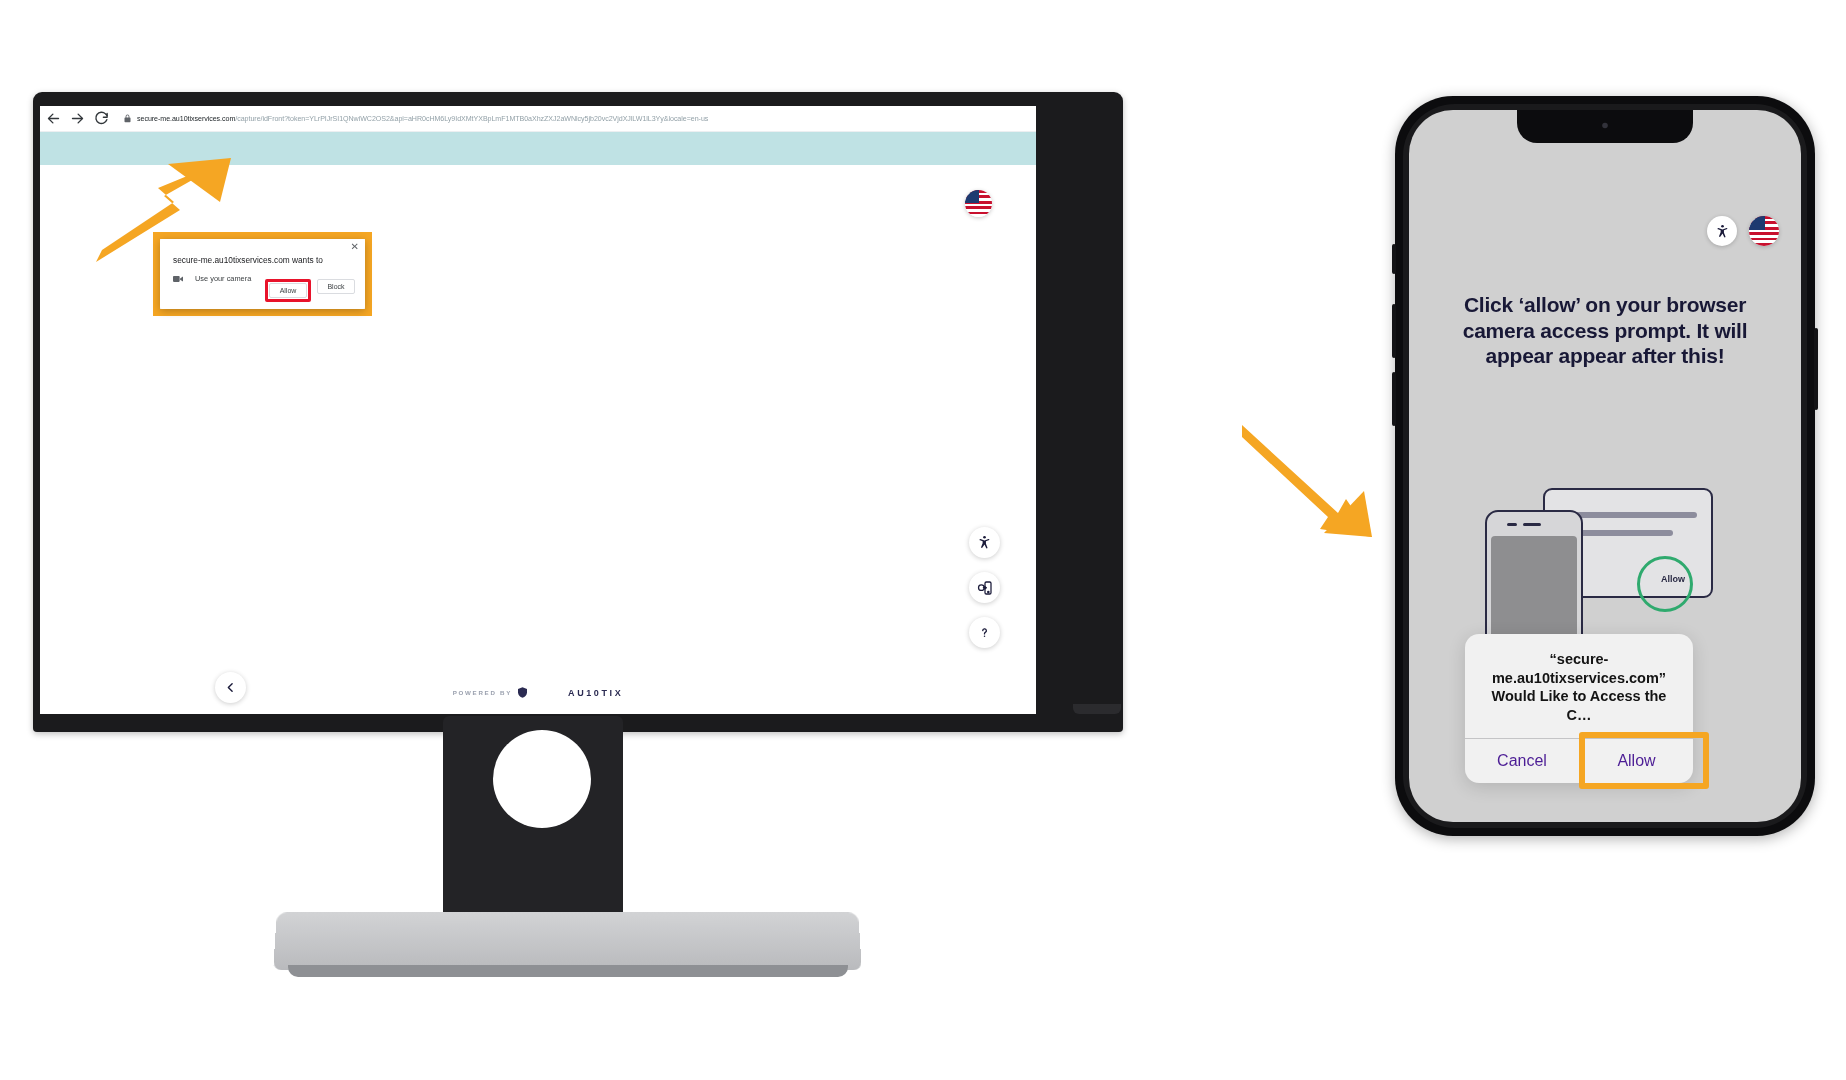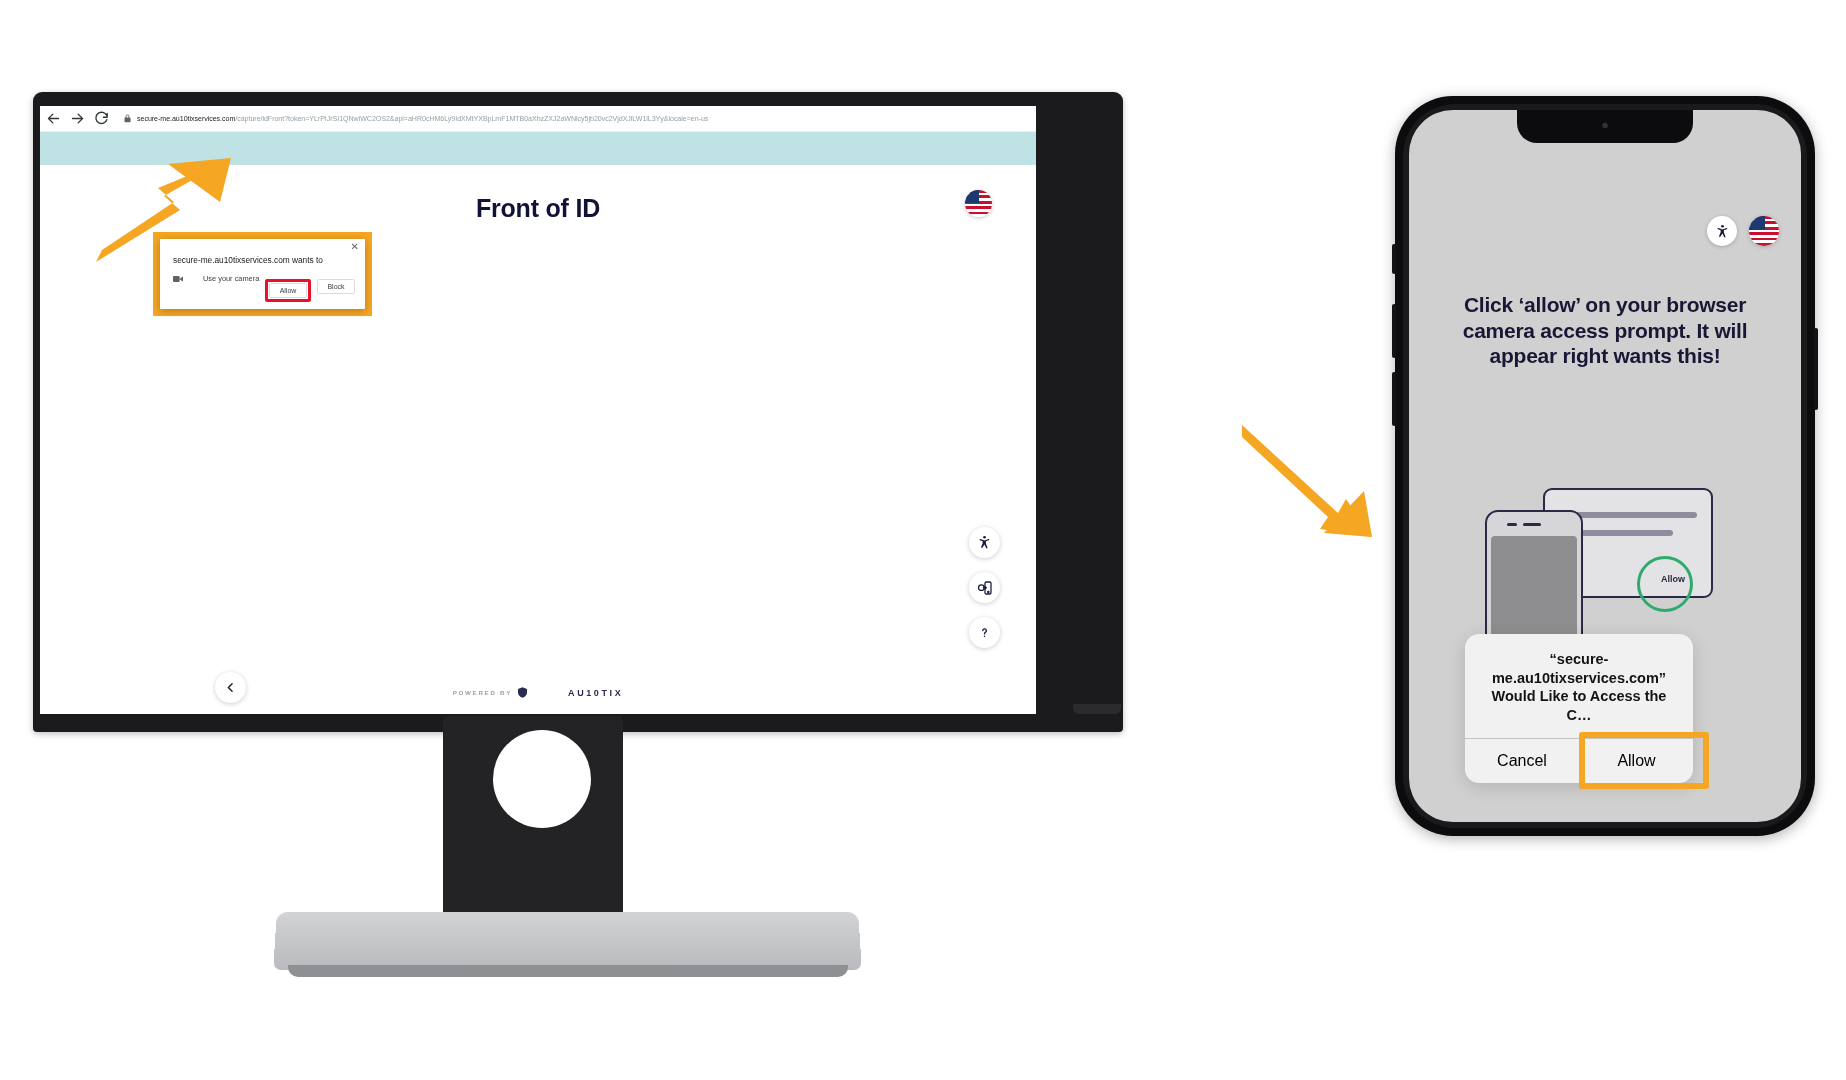--- a/index.html
+++ b/index.html
@@ -116,21 +116,21 @@
     position: absolute; left: 120px; top: 133px; width: 205px; height: 70px;
     background: #fff; z-index: 41;
     box-shadow: 0 2px 8px rgba(0,0,0,.26); border-radius: 2px;
     font-family: "Liberation Sans", sans-serif;
   }
   .perm-x {
     position: absolute; right: 6px; top: 3px; font-size: 10px; color: #5f6368;
     line-height: 1; cursor: pointer;
   }
   .perm-title { position: absolute; left: 13px; top: 16px; font-size: 8.3px; color: #202124; text-align: right; }
-  .perm-row { position: absolute; left: 13px; top: 35px; display: flex; align-items: center; gap: 20px; }
+  .perm-row { position: absolute; left: 13px; top: 35px; display: flex; align-items: center; gap: 12px; }
   .cam-ico { width: 10px; height: 8px; }
   .perm-item { font-size: 7.4px; color: #3c4043; }
   .perm-actions { position: absolute; right: 10px; bottom: 7px; display: flex; gap: 6px; }
   .perm-btn {
     min-width: 38px; height: 15px; padding: 0 7px; border: 1px solid #dadce0;
     background: #fff; border-radius: 2px; font-size: 7px; color: #3c4043;
     display: flex; align-items: center; justify-content: center;
   }
   .allow-wrap {
     border: 3px solid #e8132b; padding: 1px; border-radius: 2px;
@@ -216,21 +216,21 @@
     box-shadow: 0 4px 18px rgba(0,0,0,.14); overflow: visible;
   }
   .ios-msg {
     padding: 16px 14px 14px; text-align: center; font-size: 14.5px;
     line-height: 18.5px; font-weight: 700; color: #141414;
     font-family: "Liberation Sans", sans-serif;
   }
   .ios-actions { display: flex; border-top: 1px solid #c4c4c6; height: 45px; }
   .ios-act {
     flex: 1 1 50%; display: flex; align-items: center; justify-content: center;
-    font-size: 16px; color: #000000; font-family: "Liberation Sans", sans-serif;
+    font-size: 16px; color: #4c1d95; font-family: "Liberation Sans", sans-serif;
   }
   .ios-act + .ios-act { border-left: 1px solid #c4c4c6; }
   .ios-allow-hl {
     position: absolute; left: 50%; bottom: -6px; width: 130px; height: 57px;
     border: 6px solid #f5a623; border-radius: 3px; z-index: 22;
     pointer-events: none;
   }
   .arrow-phone { position: absolute; left: 1242px; top: 425px; z-index: 30; }
 </style>
 </head>
@@ -262,21 +262,20 @@
           <svg class="lock-ico" viewBox="0 0 24 24" fill="#5f6368">
               <path d="M12 1a5 5 0 0 0-5 5v3H6a2 2 0 0 0-2 2v9a2 2 0 0 0 2 2h12a2 2 0 0 0 2-2v-9a2 2 0 0 0-2-2h-1V6a5 5 0 0 0-5-5zm0 2.2A2.8 2.8 0 0 1 14.8 6v3H9.2V6A2.8 2.8 0 0 1 12 3.2z"></path>
             </svg>
           <div class="url-text"><span class="u-dom">secure-me.au10tixservices.com</span><span class="u-rest">/capture/idFront?token=YLrPIJrSI1QNwiWC2OS2&amp;api=aHR0cHM6Ly9IdXMtYXBpLmF1MTB0aXhzZXJ2aWNlcy5jb20vc2VjdXJlLW1lL3Yy&amp;locale=en-us</span></div>
         </div>
       </div>
 
       <div class="teal-band"></div>
 
       <div class="page-body">
-        <div class="page-title">Front of ID</div>
 
         <div class="flag-btn">
           <div class="flag-inner">
             <div class="flag-stripes"></div>
             <div class="flag-canton"></div>
           </div>
         </div>
 
         <div class="side-icons">
           <div class="circ-btn">
@@ -369,21 +368,21 @@
             </svg>
         </div>
         <div class="ph-circ">
           <div style="width:100%;height:100%;border-radius:50%;overflow:hidden;position:relative;">
             <div class="flag-stripes"></div>
             <div class="flag-canton"></div>
           </div>
         </div>
       </div>
 
-      <div class="ph-heading">Click ‘allow’ on your browser camera access prompt. It will appear right wants this!</div>
+      <div class="ph-heading">Click ‘allow’ on your browser camera access prompt. It will appear appear after this!</div>
 
       <div class="illus">
         <div class="il-card">
           <div class="il-line" style="left:16px; top:22px; width:136px;"></div>
           <div class="il-line" style="left:16px; top:40px; width:112px;"></div>
           <div class="il-ring"></div>
           <div class="il-allow">Allow</div>
         </div>
         <div class="il-phone">
           <div class="il-phone-top">

